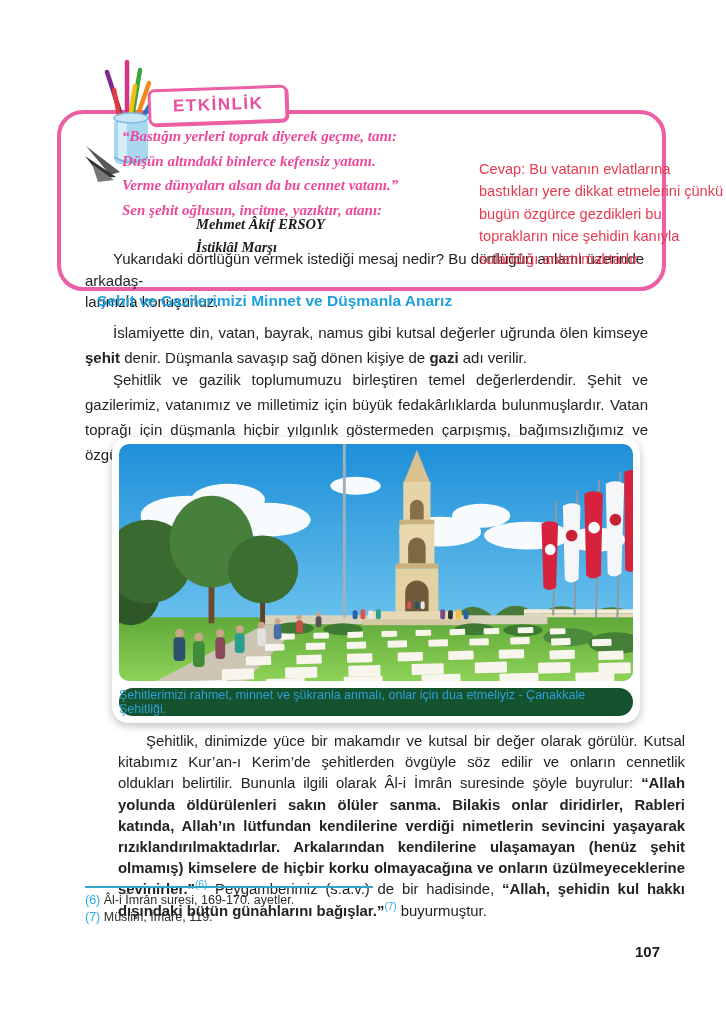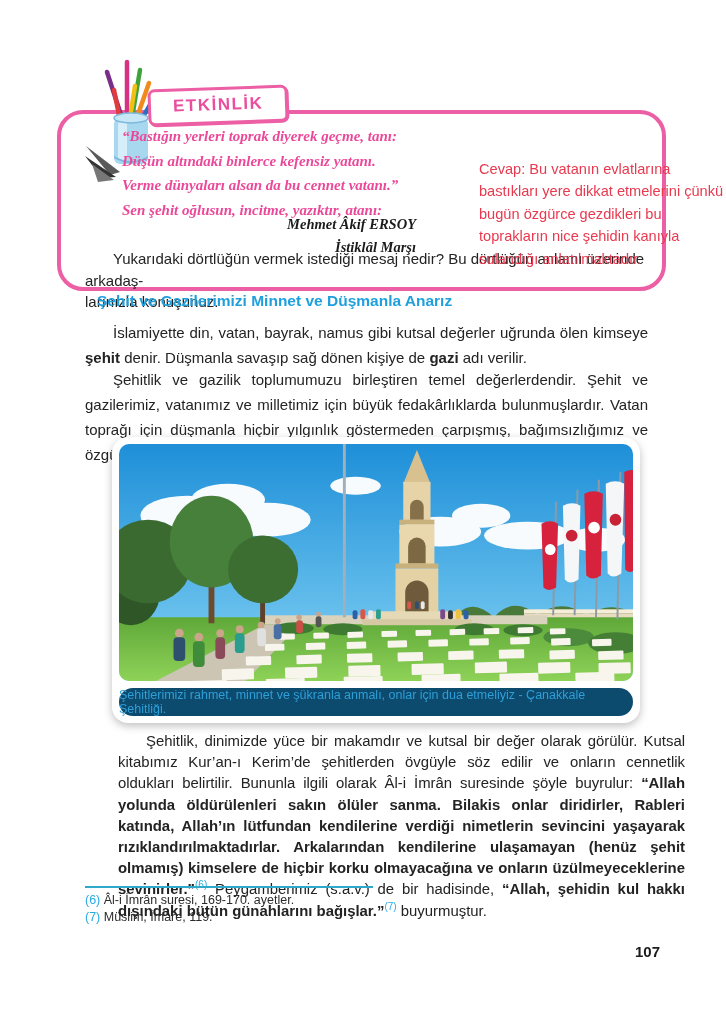--- a/index.html
+++ b/index.html
@@ -23,21 +23,21 @@
     box-shadow:1px 1px 0 #ec5fa5;
   }
   .pencil-icon { position:absolute; left:84px; top:56px; width:86px; height:132px; }
 
   .poem {
     position:absolute; left:122px; top:124px;
     font-family:Liberation Serif, serif; font-style:italic; font-weight:700;
     font-size:15px; line-height:24.5px; color:#ec4899;
   }
   .poem-attrib {
-    position:absolute; left:196px; top:213px; width:220px; text-align:right;
+    position:absolute; left:196px; top:213px; width:220px; text-align:left;
     font-family:"Liberation Serif", serif; font-style:italic; font-weight:700;
     font-size:14.5px; line-height:23px; color:#1b1b1b;
   }
   .answer-note {
     position:absolute; left:479px; top:158px; width:250px;
     font-size:14.6px; line-height:22.4px; color:#e8394f; z-index:5;
   }
   .question {
     position:absolute; left:85px; top:248px; width:568px;
     font-size:15px; line-height:21.5px;
@@ -58,21 +58,21 @@
   .ref-sup { color:#29abe2; font-size:10px; vertical-align:super; line-height:0; }
 
   
   .figure-card {
     position:absolute; left:112px; top:437px; width:528px;
     background:#ffffff; border-radius:16px; padding:7px;
     box-shadow:0 3px 8px rgba(0,0,0,0.25);
   }
   .photo { display:block; width:514px; height:237px; border-radius:10px; overflow:hidden; }
   .caption-pill {
-    margin-top:7px; height:28px; border-radius:14px; background:#0c4a6e;
+    margin-top:7px; height:28px; border-radius:14px; background:#14532d;
     display:flex; align-items:center; justify-content:center;
     font-size:12.5px; color:#2e9fd8;
   }
 
   
   .footnote-rule { position:absolute; left:85px; top:886px; width:288px; height:2px; background:#2fa8c9; }
   .footnotes { position:absolute; left:85px; top:892px; font-size:12.5px; line-height:16.5px; color:#2b2b2b; }
   .fn-marker { color:#29abe2; }
 
   .page-number { position:absolute; left:635px; top:943px; font-size:15px; font-weight:bold; color:#1b1b1b; }

